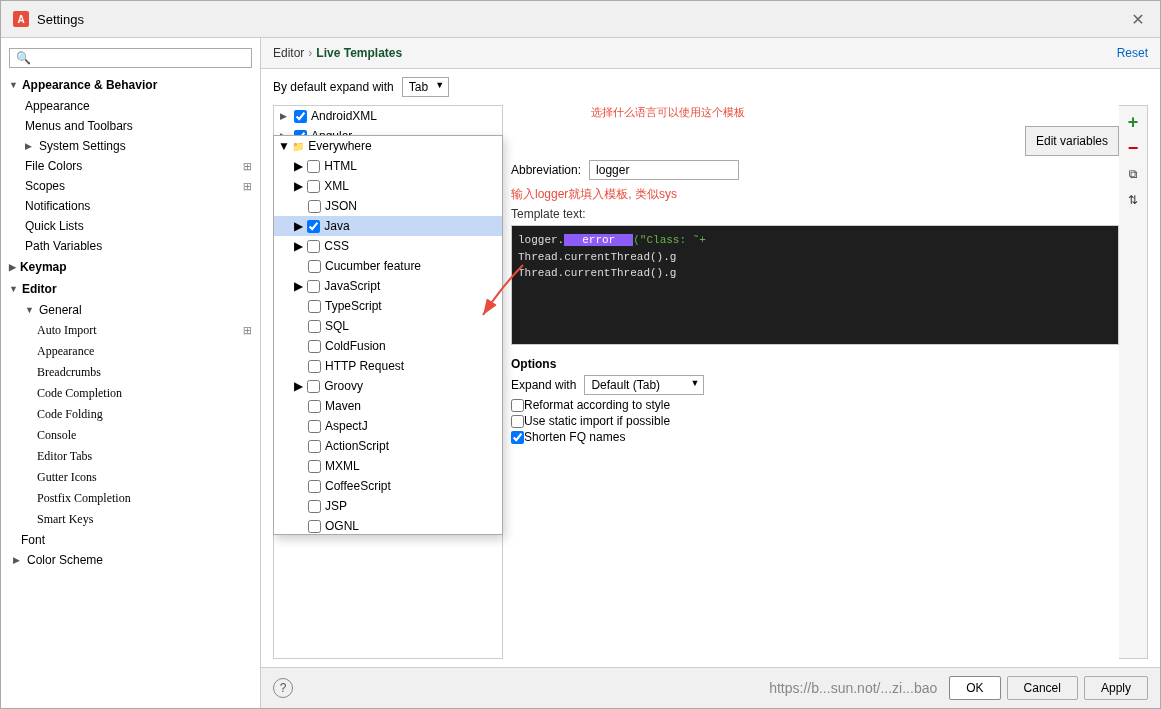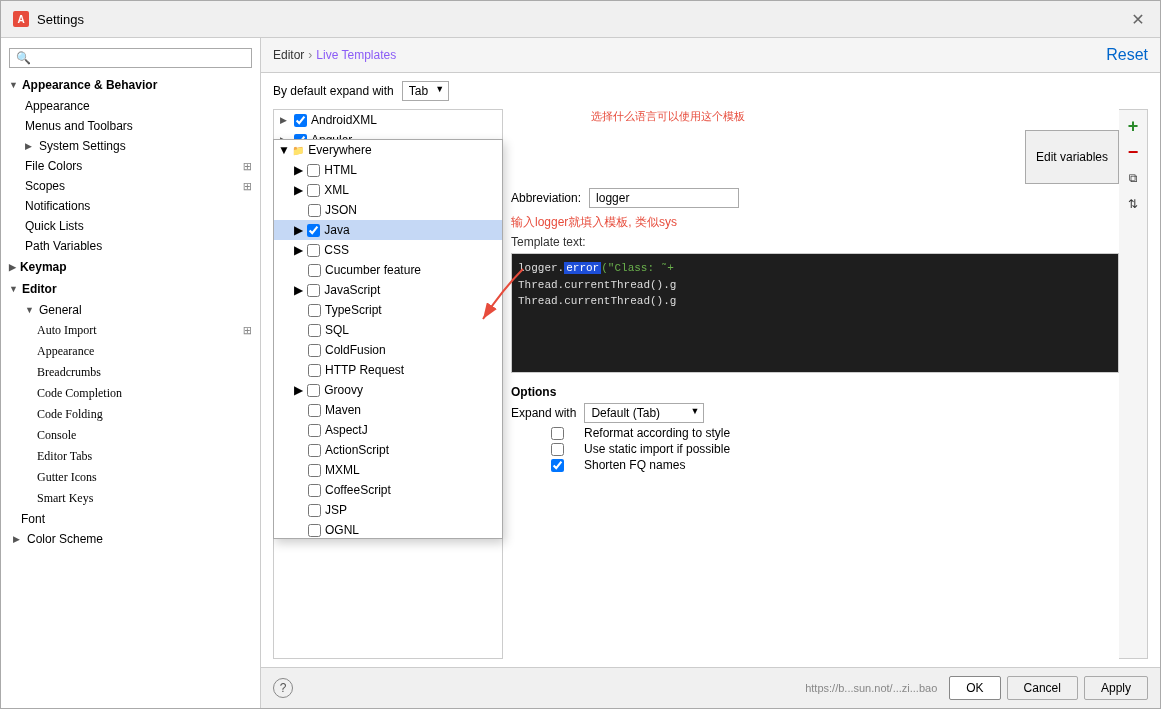--- a/index.html
+++ b/index.html
@@ -152,26 +152,26 @@
 
     .breadcrumb {
       display: flex;
       align-items: center;
       gap: 4px;
       font-size: 12px;
       color: #333;
     }
 
     .breadcrumb .sep { color: #888; }
-    .breadcrumb .current { color: #8b5cf6; font-weight: normal; }
+    .breadcrumb .current { color: #14532d; font-weight: bold; }
 
     .reset-btn {
       color: #0066cc;
       cursor: pointer;
-      font-size: 16px;
+      font-size: 12px;
       text-decoration: none;
       background: none;
       border: none;
     }
 
     .main-content {
       flex: 1;
       overflow: hidden;
       display: flex;
       flex-direction: column;
@@ -300,21 +300,21 @@
       color: #ddd;
       font-family: 'Courier New', monospace;
       font-size: 11px;
       padding: 6px;
       overflow: auto;
       min-height: 80px;
       max-height: 120px;
     }
 
     .code-line { line-height: 1.5; }
-    .code-error { color: #fff; background: #1d4ed8; padding: 0 2px; }
+    .code-error { color: #fff; background: #8b5cf6; padding: 0 18px; }
 
     .options-panel {
       margin-top: 6px;
       font-size: 12px;
     }
 
     .options-title {
       font-weight: bold;
       margin-bottom: 4px;
     }
@@ -330,30 +330,29 @@
       border: 1px solid #aaa;
       padding: 2px 20px 2px 6px;
       font-size: 12px;
       background: #fff;
       min-width: 120px;
     }
 
     .checkbox-row {
       display: flex;
       align-items: center;
-      gap: 20px;
+      gap: 0;
       margin-bottom: 2px;
       font-size: 12px;
-      margin-left: 40px;
     }
 
     .edit-vars-btn {
       border: 1px solid #aaa;
       background: #f0f0f0;
-      padding: 19px 10px;
+      padding: 7px 10px;
       font-size: 12px;
       cursor: pointer;
       align-self: flex-end;
     }
 
     .applicable-text {
       font-size: 11px;
       color: #555;
       padding: 4px 0;
       border-top: 1px solid #eee;
@@ -533,20 +532,23 @@
         <span>Code Folding</span>
       </div>
       <div class="tree-item indent2">
         <span>Console</span>
       </div>
       <div class="tree-item indent2">
         <span>Editor Tabs</span>
       </div>
       <div class="tree-item indent2">
         <span>Gutter Icons</span>
+      </div>
+      <div class="tree-item indent2">
+        <span>Postfix Completion</span>
       </div>
       <div class="tree-item indent2">
         <span>Smart Keys</span>
       </div>
       <div class="tree-item" style="padding-left:20px">
         <span>Font</span>
       </div>
       <div class="tree-item" style="padding-left:12px">
         <span class="arrow">▶</span>
         <span>Color Scheme</span>
@@ -838,21 +840,21 @@
             <div class="toolbar-btn" style="font-size:12px">⧉</div>
             <div class="toolbar-btn" style="font-size:12px">⇅</div>
           </div>
         </div>
       </div>
 
       <div class="footer">
         <div class="footer-left">
           <div class="help-btn">?</div>
         </div>
-        <div style="font-size:11px;color:#888;flex:1;text-align:right;padding-right:12px">https://b...sun.not/...zi...bao</div>
+        <div style="font-size:14px;color:#888;flex:1;text-align:right;padding-right:12px">https://b...sun.not/...zi...bao</div>
         <div class="footer-right">
           <button class="footer-btn primary">OK</button>
           <button class="footer-btn">Cancel</button>
           <button class="footer-btn">Apply</button>
         </div>
       </div>
     </div>
   </div>
 </div>
 

